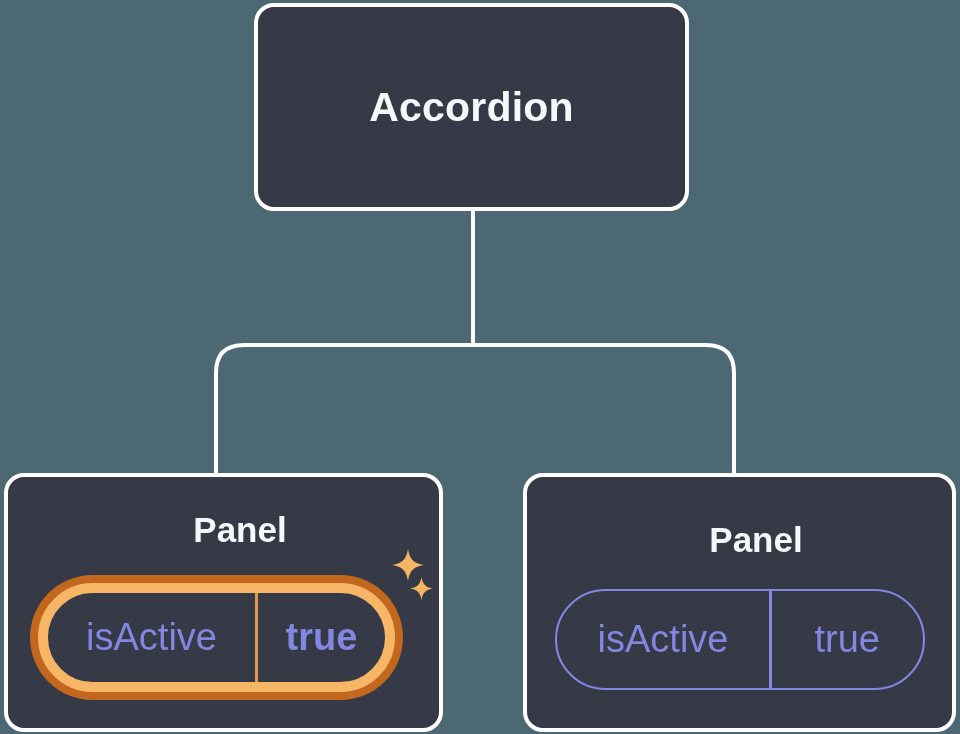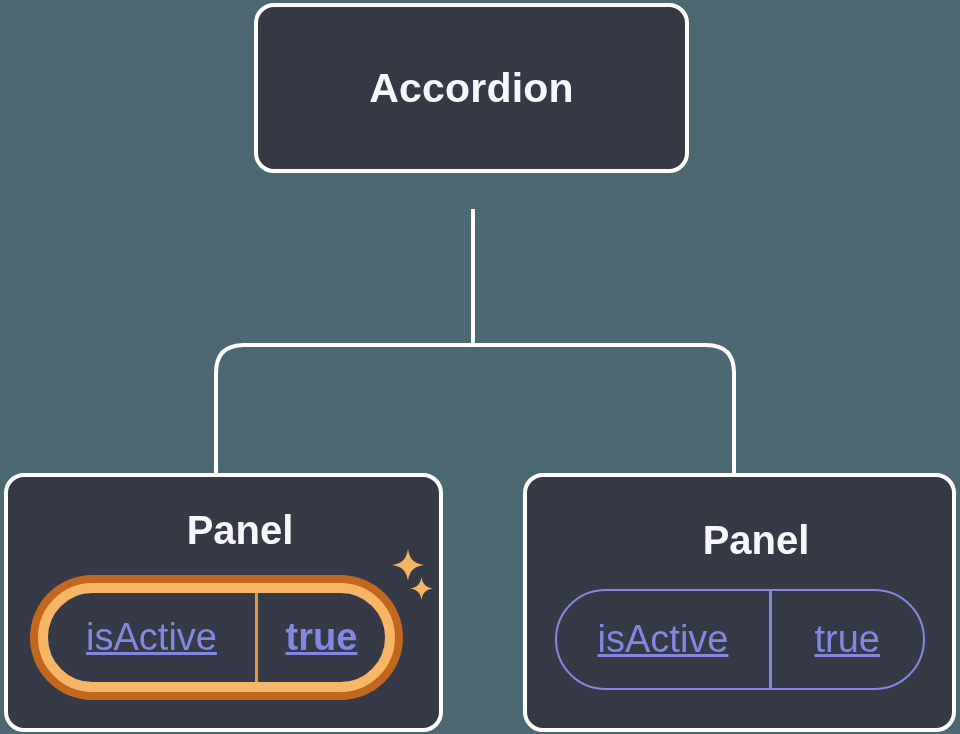--- a/index.html
+++ b/index.html
@@ -16,37 +16,37 @@
   }
   .node {
     position: absolute;
     background: #353a46;
     border: 4px solid #ffffff;
     border-radius: 20px;
     box-sizing: border-box;
   }
   .root-node {
     left: 254px; top: 3px;
-    width: 435px; height: 170px;
+    width: 435px; height: 208px;
     display: flex; align-items: center; justify-content: center;
   }
   .root-label {
     color: #f6f7f9;
     font-size: 41px;
     font-weight: 600;
     letter-spacing: 0.2px;
   }
   .panel-left  { left: 4px;   top: 473px; width: 439px; height: 259px; }
   .panel-right { left: 523px; top: 473px; width: 433px; height: 259px; }
   .panel-title {
     position: absolute;
     left: 0; right: 0;
     text-align: center;
     color: #f6f7f9;
-    font-size: 40px;
+    font-size: 35px;
     font-weight: 600;
     line-height: 44px;
     margin-left: 33px;
   }
   .panel-left  .panel-title { top: 31px; }
   .panel-right .panel-title { top: 41px; }
 
   .connectors, .sparkles {
     position: absolute;
     left: 0; top: 0;
@@ -74,21 +74,20 @@
     border: 2.5px solid #8287e2;
     background: #353a46;
   }
   .seg {
     display: flex;
     align-items: center;
     justify-content: center;
     color: #8287e2;
     font-size: 38px;
     font-weight: 400;
-    text-decoration: underline;
   }
   .pill-highlighted .seg-key { width: 207px; }
   .pill-plain       .seg-key { width: 212px; }
   .seg-value { flex: 1; }
   .pill-highlighted .seg-value { font-weight: 700; }
   .divider { flex: none; }
   .divider-orange { width: 3px; background: #e09a45; }
   .divider-purple { width: 2.5px; background: #8287e2; }
 </style>
 </head>

